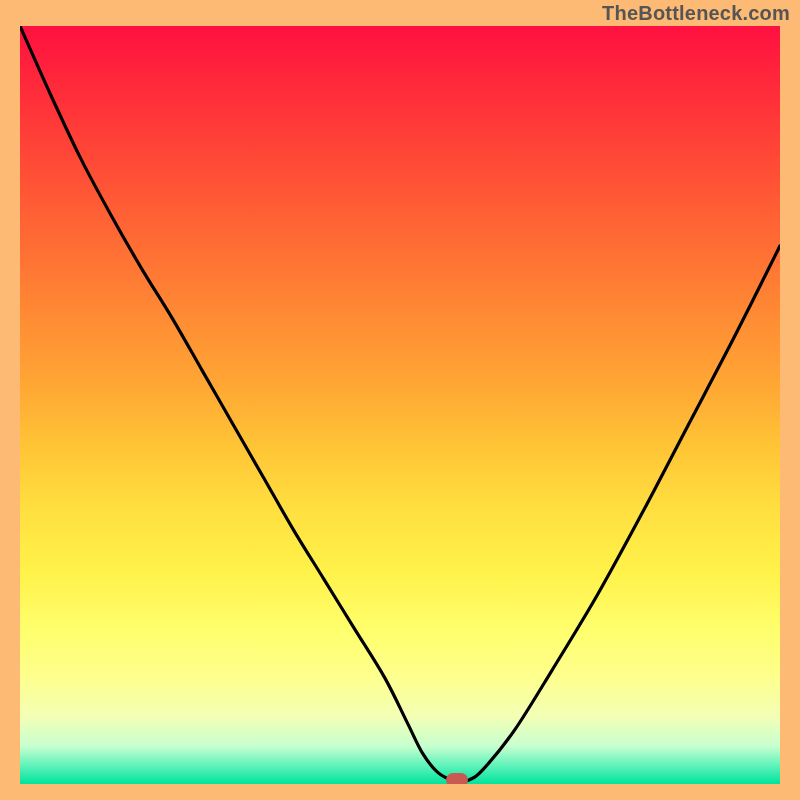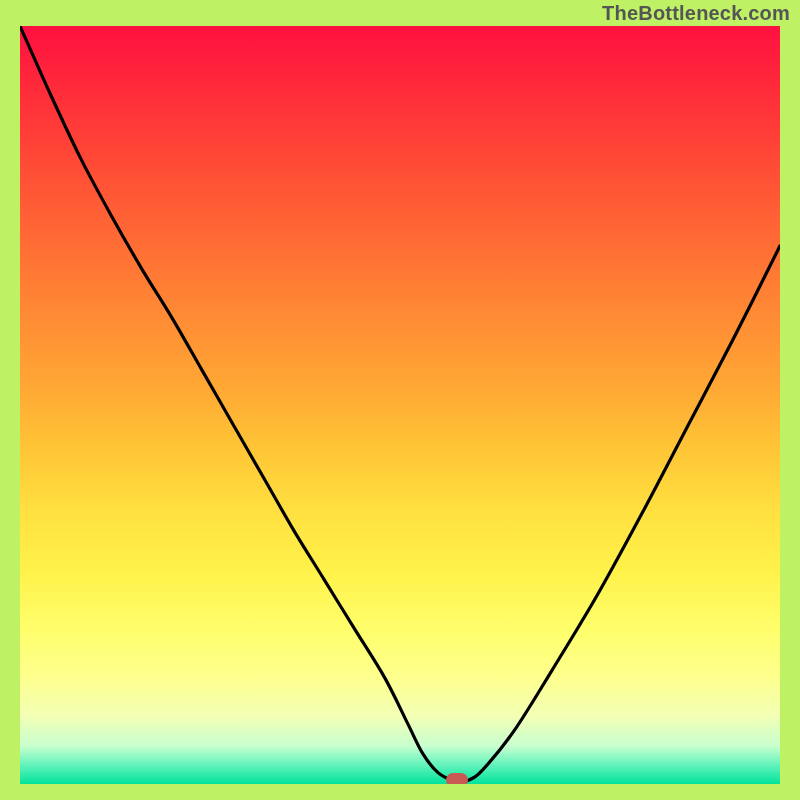--- a/index.html
+++ b/index.html
@@ -8,21 +8,21 @@
     width: 800px;
     height: 800px;
     background: #000;
     font-family: Arial, Helvetica, sans-serif;
     overflow: hidden;
   }
   .frame {
     position: relative;
     width: 800px;
     height: 800px;
-    background: #bef264;
+    background: #fdba74;
   }
   .watermark {
     position: absolute;
     top: 2px;
     right: 10px;
     color: #555;
     font-size: 20px;
     font-weight: 600;
     letter-spacing: 0.2px;
     user-select: none;

